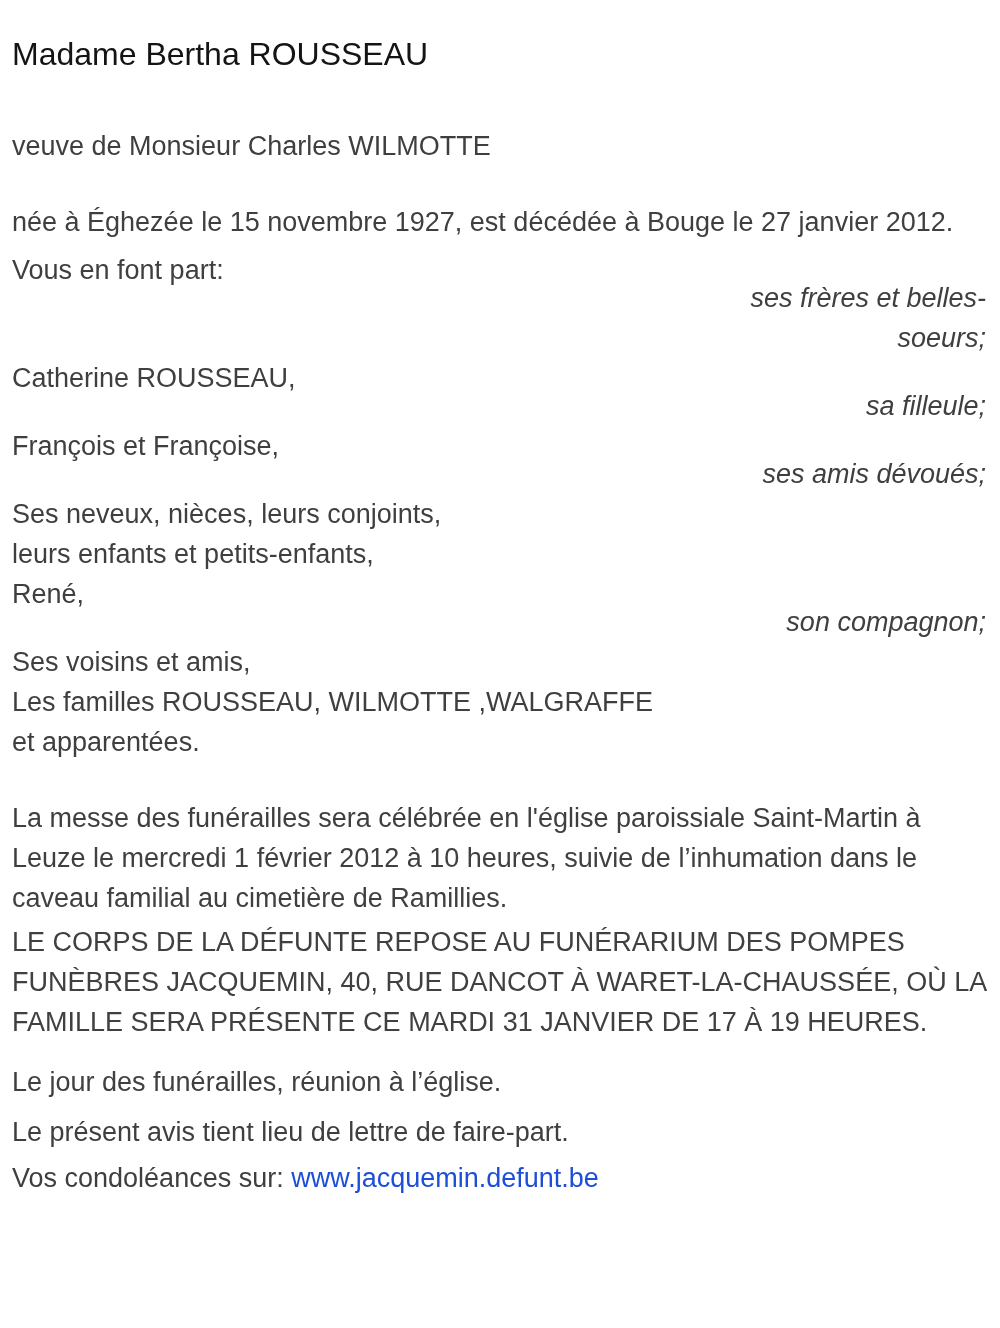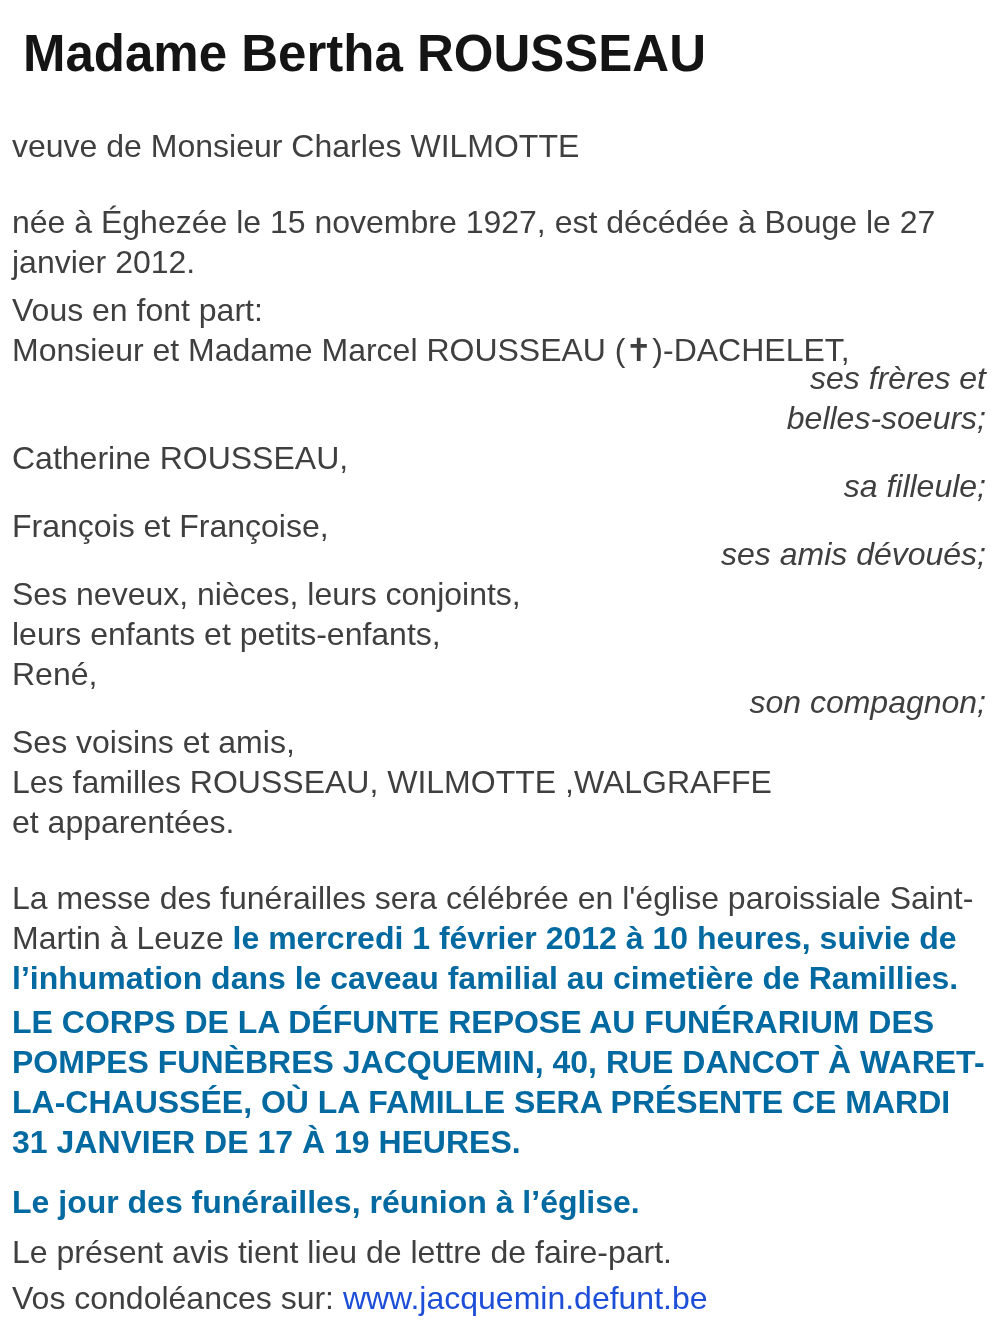--- a/index.html
+++ b/index.html
@@ -7,41 +7,41 @@
   body {
     width: 1000px;
     height: 1328px;
     background: #ffffff;
     font-family: "Liberation Sans", "DejaVu Sans", sans-serif;
     color: #3f3f3f;
     overflow: hidden;
   }
   .page { padding: 22px 14px 0 12px; }
   .title {
-    font-size: 51px;
+    font-size: 32px;
     line-height: 48px;
-    font-weight: 700;
+    font-weight: 400;
     color: #141414;
-    margin: 8px 11px 0;
+    margin: 8px 0 0;
   }
-  p { margin: 0; font-size: 32px; line-height: 40px; }
+  p { margin: 0; font-size: 27px; line-height: 40px; }
   .mt-lg { margin-top: 48px; }
   .mt-md { margin-top: 36px; }
   .mt-sm { margin-top: 8px; }
   .mt-xs { margin-top: 10px; }
   .relation {
     text-align: right;
     font-style: italic;
     margin-top: -12px;
   }
   .relation .inner {
     display: inline-block;
     max-width: 272px;
   }
-  .bold { font-weight: 700; color: #0369a1; }
+  .bold { font-weight: 400; color: #404040; }
   .section { margin-top: 36px; }
   .repose  { margin-top: 4px; }
   .church  { margin-top: 20px; }
   .faire   { margin-top: 10px; }
   .condol  { margin-top: 6px; }
   .url { color: #1d4ed8; text-decoration: none; }
 </style>
 </head>
 <body>
 
@@ -51,21 +51,20 @@
 
   <p class="mt-lg">veuve de Monsieur Charles WILMOTTE</p>
 
   <p class="mt-md">née à Éghezée le 15 novembre 1927, est décédée à Bouge le 27 janvier 2012.</p>
 
   <p class="mt-sm">Vous en font part:</p>
 
   <div>
 
     <div>
-      <p>Monsieur et Madame Marcel ROUSSEAU (✝)-DACHELET,</p>
       <p class="relation"><span class="inner">ses frères et belles-soeurs;</span></p>
     </div>
 
     <div>
       <p>Catherine ROUSSEAU,</p>
       <p class="relation"><span class="inner">sa filleule;</span></p>
     </div>
 
     <div>
       <p>François et Françoise,</p>

